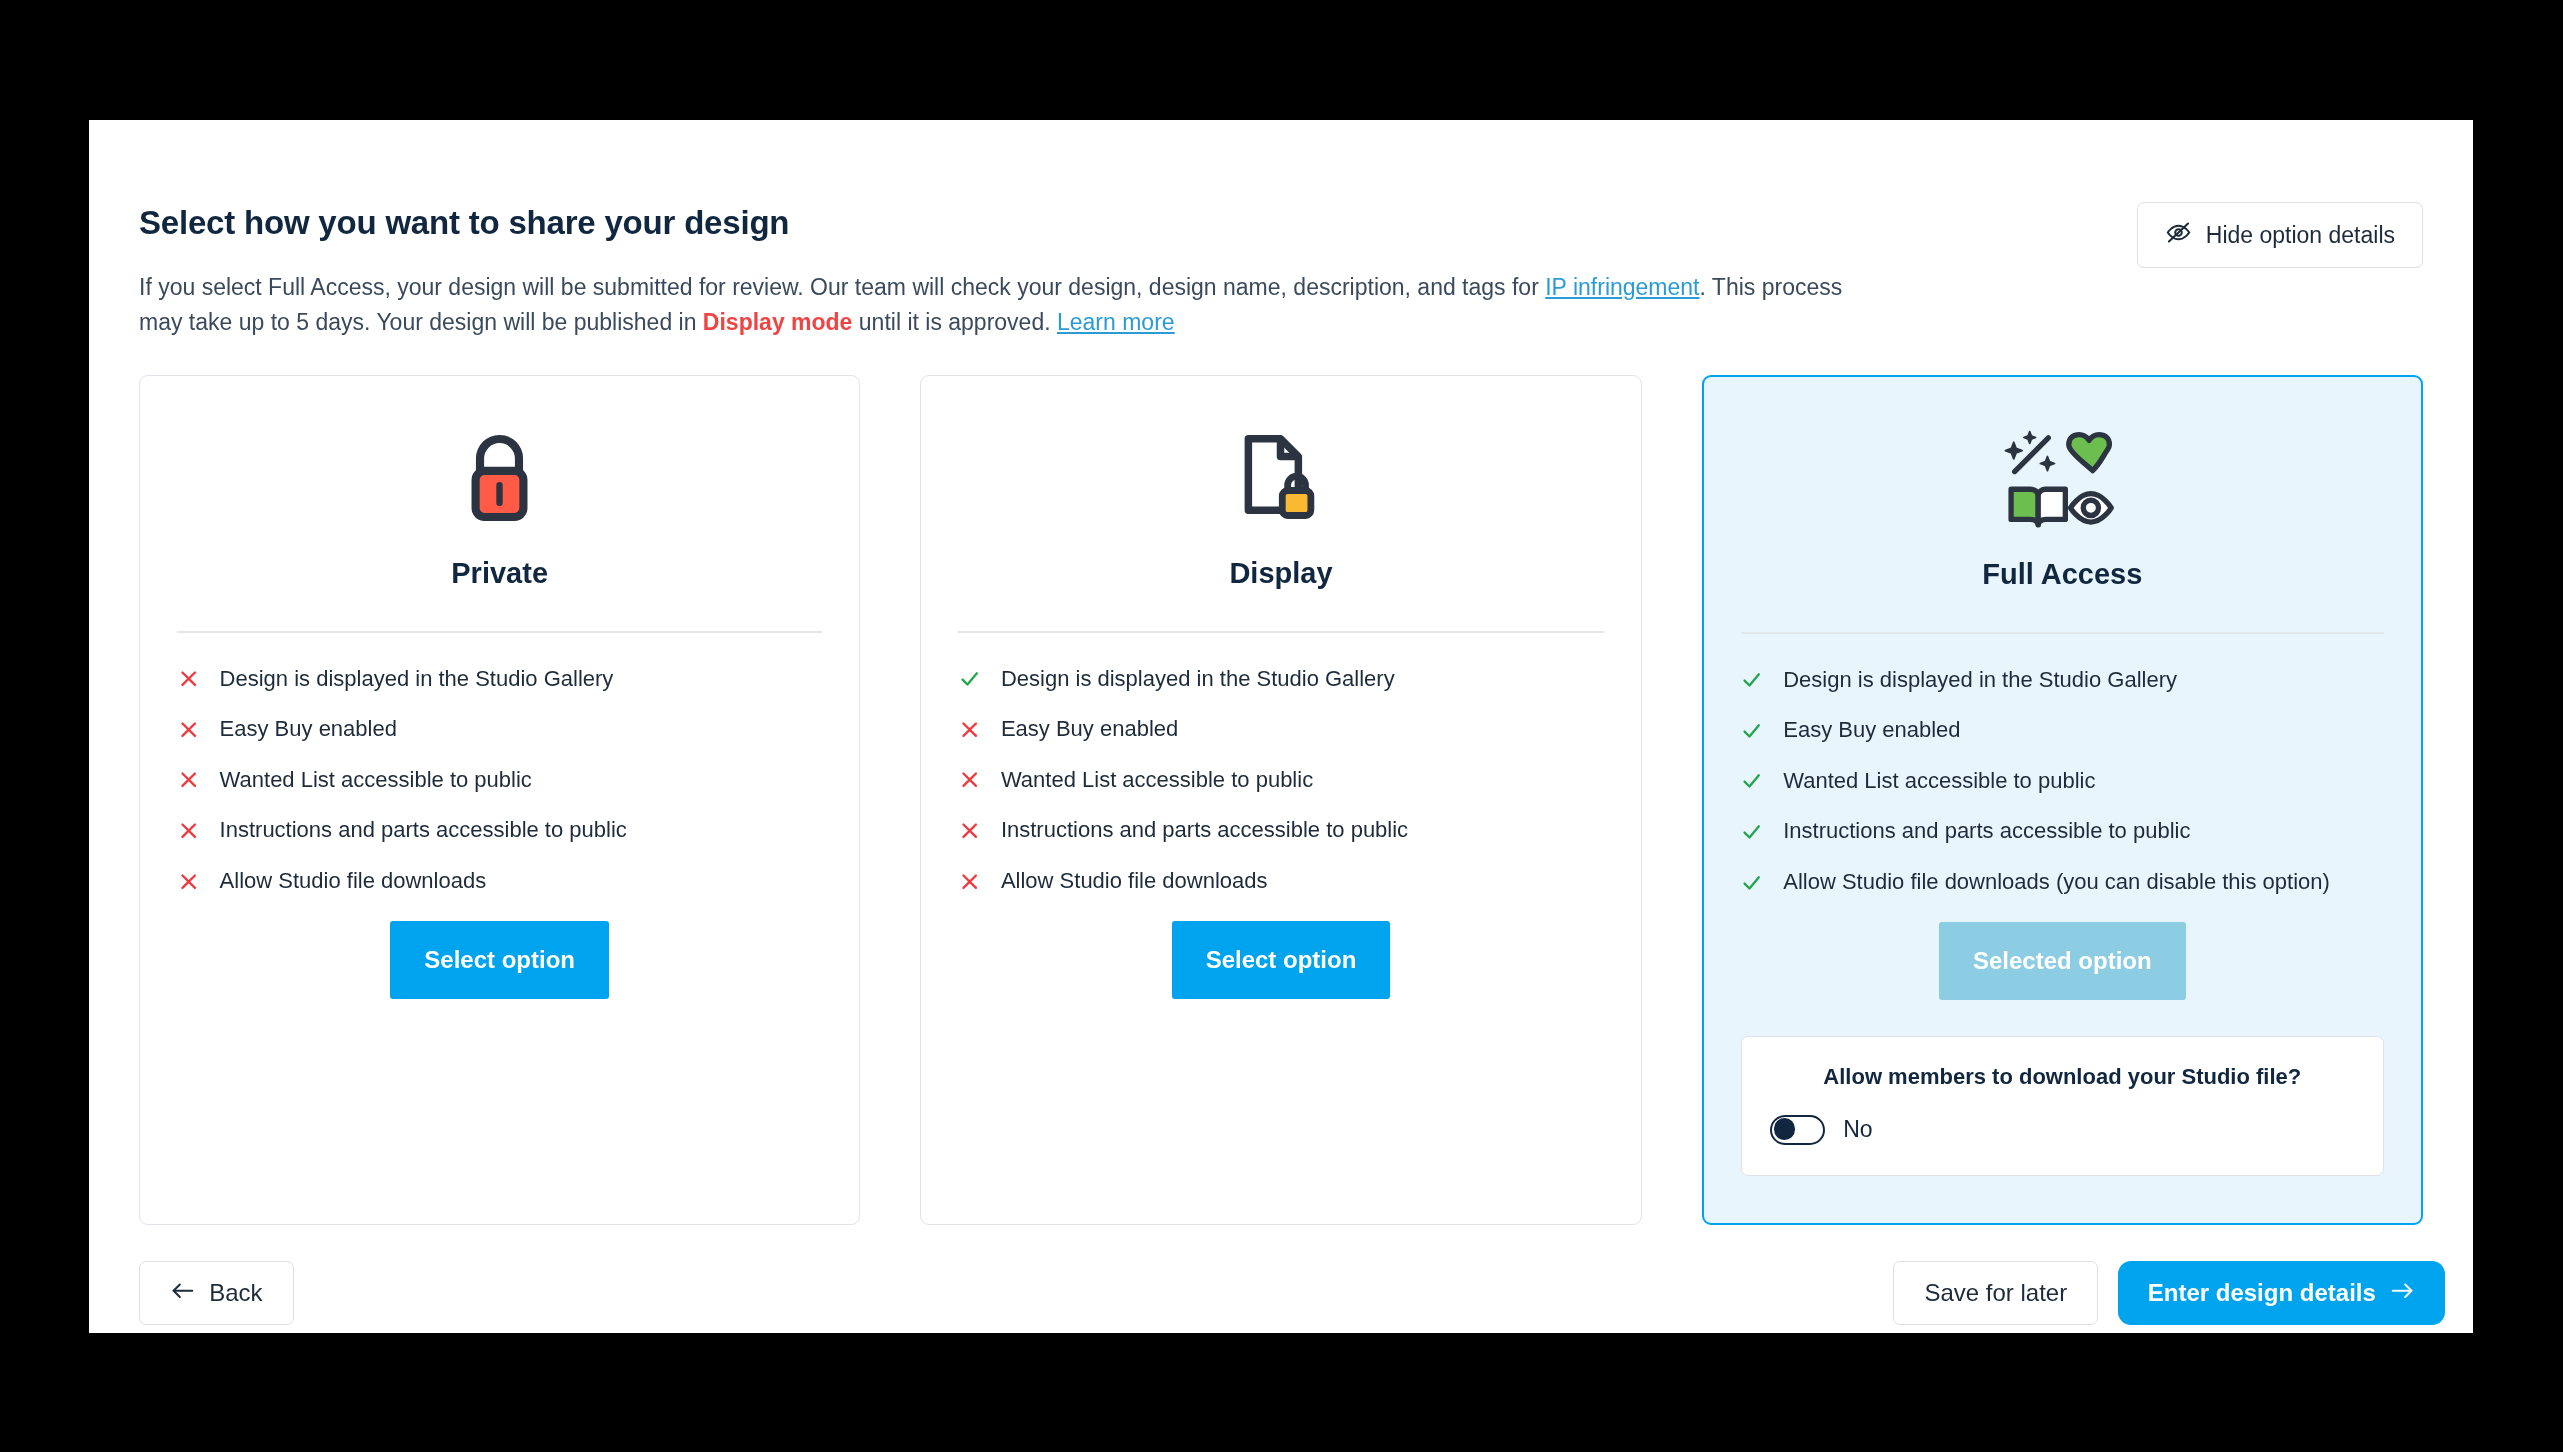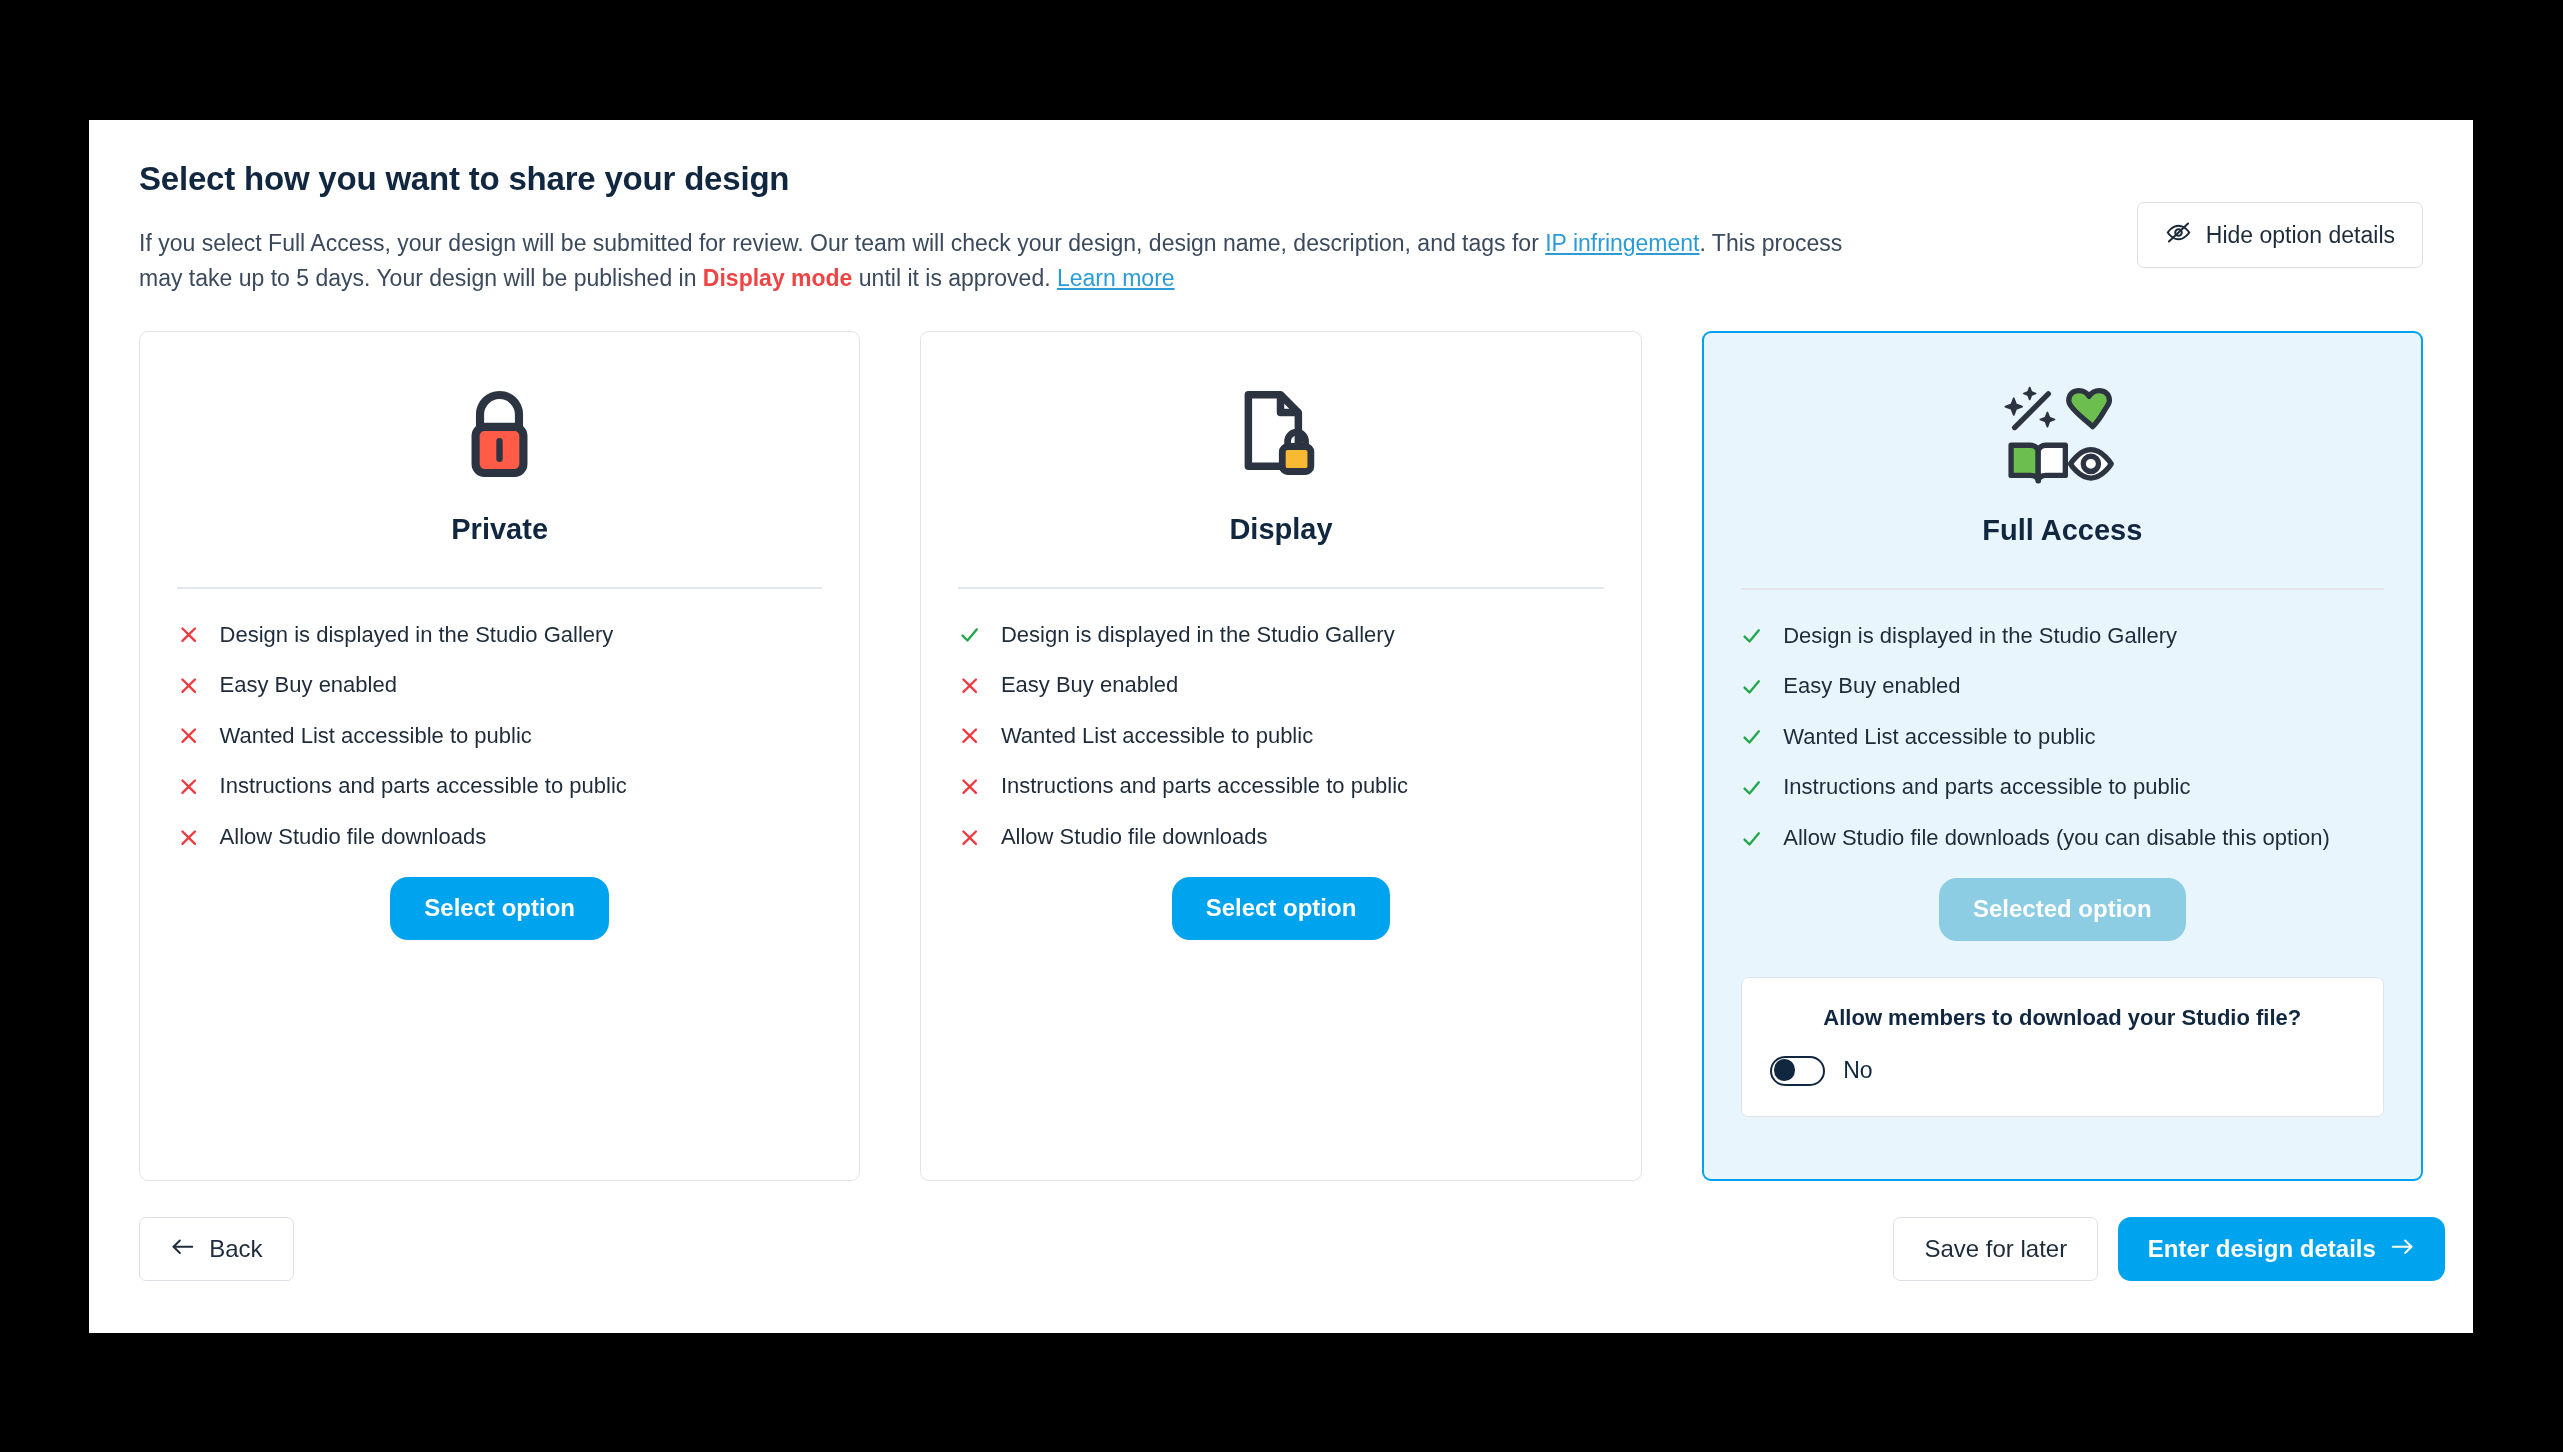--- a/index.html
+++ b/index.html
@@ -26,20 +26,21 @@
     padding: 39px 50px 0 50px;
     position: relative;
   }
 
   .page-title {
     font-size: 33px;
     font-weight: bold;
     color: #11273F;
     letter-spacing: -0.2px;
     line-height: 1.2;
+    margin-top: 44px;
   }
 
   .intro {
     margin-top: 27px;
     font-size: 23px;
     line-height: 1.55;
     color: #3a4a5c;
     max-width: 1709px;
   }
   .intro .lnk { color: #2B9BD6; }
@@ -133,25 +134,25 @@
   .select-wrap {
     display: flex;
     justify-content: center;
     margin-top: 25px;
   }
 
   .select-btn {
     background: #00A3EE;
     color: #ffffff;
     border: none;
-    border-radius: 18px;
+    border-radius: 3px;
     font-size: 24px;
     font-weight: bold;
     padding: 0 34px;
-    height: 63px;
+    height: 78px;
     cursor: pointer;
     font-family: "Liberation Sans", sans-serif;
   }
 
   .select-btn.disabled {
     background: #8CCDE4;
     cursor: default;
   }
 
   .download-box {

